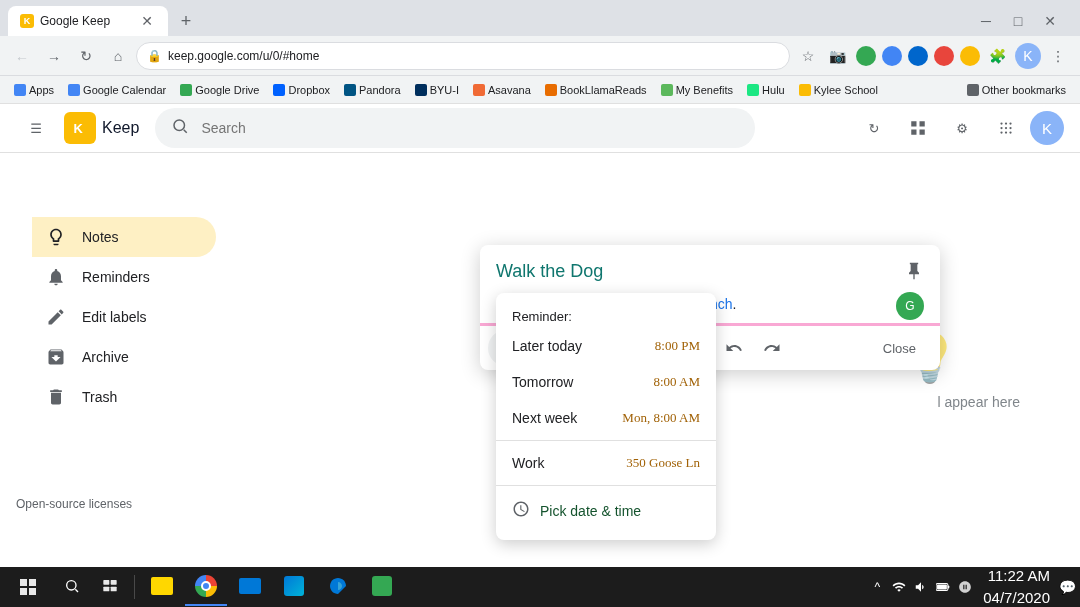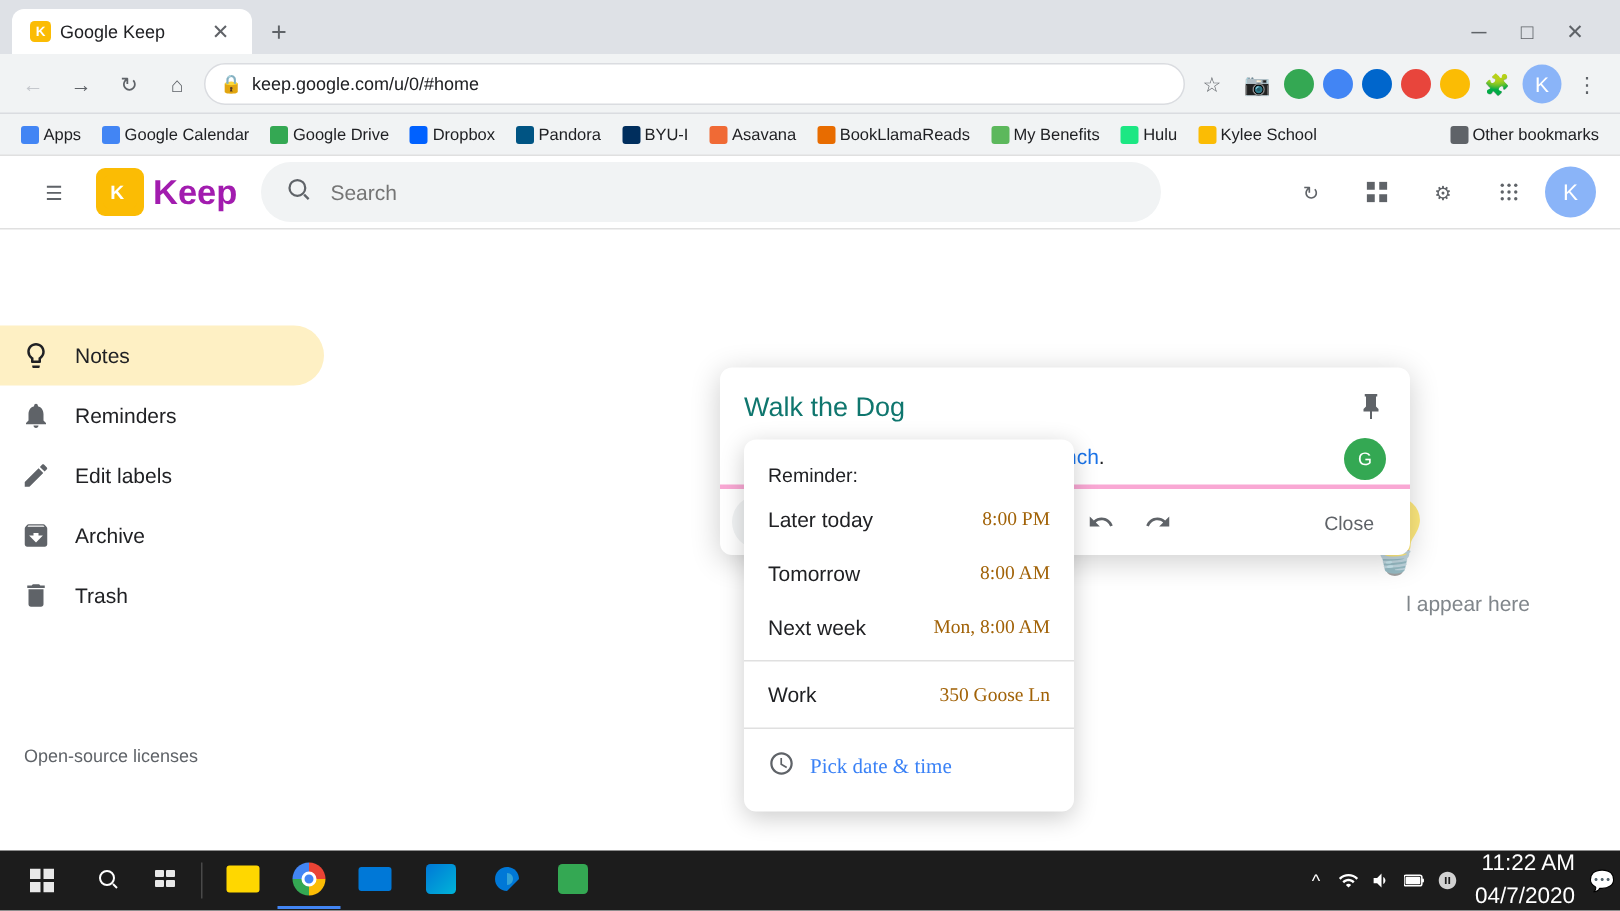--- a/index.html
+++ b/index.html
@@ -22,31 +22,31 @@
     .nav-actions { display: flex; align-items: center; gap: 2px; }
     .nav-action-btn { width: 28px; height: 28px; display: flex; align-items: center; justify-content: center; border-radius: 50%; color: #5f6368; cursor: pointer; font-size: 14px; }
     .bookmarks-bar { display: flex; align-items: center; height: 28px; padding: 0 8px; gap: 2px; background: #f1f3f4; border-bottom: 1px solid #e0e0e0; font-size: 11px; }
     .bookmark-item { display: flex; align-items: center; gap: 3px; padding: 2px 6px; border-radius: 4px; cursor: pointer; color: #202124; white-space: nowrap; }
 
     
     .app-header { display: flex; align-items: center; height: 56px; padding: 0 16px; border-bottom: 1px solid #e0e0e0; gap: 8px; position: absolute; top: 104px; left: 0; right: 0; z-index: 10; background: #fff; }
     .hamburger-btn { width: 40px; height: 40px; display: flex; align-items: center; justify-content: center; border-radius: 50%; cursor: pointer; color: #5f6368; }
     .logo-area { display: flex; align-items: center; gap: 6px; margin-right: 8px; }
     .logo-icon { width: 32px; height: 32px; background: #fbbc04; border-radius: 6px; display: flex; align-items: center; justify-content: center; color: #fff; font-size: 18px; font-weight: bold; }
-    .logo-text { font-size: 23px; color: #a21caf; font-weight: 700; }
+    .logo-text { font-size: 16px; color: #0f172a; font-weight: 400; }
     .search-bar { flex: 1; max-width: 600px; height: 40px; background: #f1f3f4; border-radius: 20px; display: flex; align-items: center; padding: 0 16px; gap: 12px; }
     .search-icon { color: #5f6368; font-size: 16px; }
     .search-input { flex: 1; background: none; border: none; outline: none; font-size: 14px; color: #202124; }
     .header-actions { display: flex; align-items: center; gap: 4px; margin-left: auto; }
     .header-action-btn { width: 40px; height: 40px; display: flex; align-items: center; justify-content: center; border-radius: 50%; cursor: pointer; color: #5f6368; }
     .avatar { width: 32px; height: 32px; border-radius: 50%; background: #8ab4f8; display: flex; align-items: center; justify-content: center; color: #fff; font-size: 14px; overflow: hidden; }
 
     
     .sidebar { width: 224px; padding-top: 8px; flex-shrink: 0; }
-    .sidebar-item { display: flex; align-items: center; height: 40px; padding: 0 12px; gap: 14px; border-radius: 0 20px 20px 0; cursor: pointer; margin-right: 8px; }
+    .sidebar-item { display: flex; align-items: center; height: 40px; padding: 0 12px; gap: 14px; border-radius: 0 20px 20px 0; cursor: pointer; margin-right: 8px; margin-left: 32px; }
     .sidebar-item.active { background: #fef0c4; }
     .sidebar-item-icon { color: #5f6368; font-size: 18px; width: 24px; display: flex; align-items: center; justify-content: center; }
     .sidebar-item.active .sidebar-item-icon { color: #202124; }
     .sidebar-item-label { font-size: 14px; color: #202124; }
 
     
     .main-content { flex: 1; padding: 16px; overflow: auto; position: relative; }
 
     
     .note-editor { position: absolute; top: 20px; left: 240px; width: 460px; background: #fff; border-radius: 8px; box-shadow: 0 4px 20px rgba(0,0,0,0.2); z-index: 200; }
@@ -62,21 +62,21 @@
 
     
     .reminder-dropdown { position: absolute; top: 56px; left: -20px; width: 220px; background: #fff; border-radius: 8px; box-shadow: 0 4px 16px rgba(0,0,0,0.2); z-index: 300; padding: 8px 0; }
     .reminder-label { padding: 8px 16px 4px; font-size: 13px; color: #202124; font-weight: 500; }
     .reminder-item { display: flex; align-items: center; justify-content: space-between; padding: 10px 16px; cursor: pointer; }
     .reminder-item-name { font-size: 14px; color: #202124; }
     .reminder-item-time { font-size: 13px; color: #a16207; font-family: Liberation Serif, serif; }
     .reminder-divider { height: 1px; background: #e0e0e0; margin: 4px 0; }
     .reminder-action { display: flex; align-items: center; gap: 10px; padding: 10px 16px; cursor: pointer; }
     .reminder-action-icon { color: #5f6368; font-size: 16px; }
-    .reminder-action-label { font-size: 14px; color: #3b82f6; font-family: Liberation Serif, serif; }
+    .reminder-action-label { font-size: 14px; color: #14532d; }
 
     
     .taskbar { position: absolute; bottom: 0; left: 0; right: 0; height: 40px; background: #1c1c1c; display: flex; align-items: center; padding: 0 4px; z-index: 1000; gap: 2px; }
     .taskbar-start { width: 48px; height: 38px; display: flex; align-items: center; justify-content: center; cursor: pointer; }
     .taskbar-app { width: 42px; height: 38px; display: flex; align-items: center; justify-content: center; cursor: pointer; border-bottom: 2px solid transparent; }
     .taskbar-sep { width: 1px; height: 24px; background: rgba(255,255,255,0.2); margin: 0 4px; }
     .taskbar-clock { text-align: right; line-height: 1.4; }
     .taskbar-icon-area { display: flex; align-items: center; gap: 6px; }
     .taskbar-sys-icon { width: 16px; height: 16px; display: flex; align-items: center; justify-content: center; color: #fff; font-size: 12px; }
 

